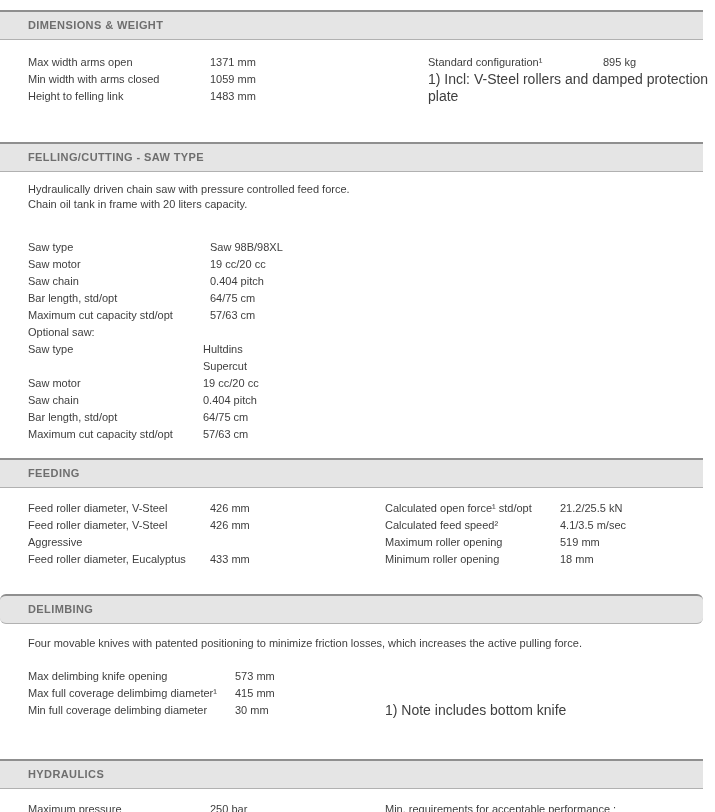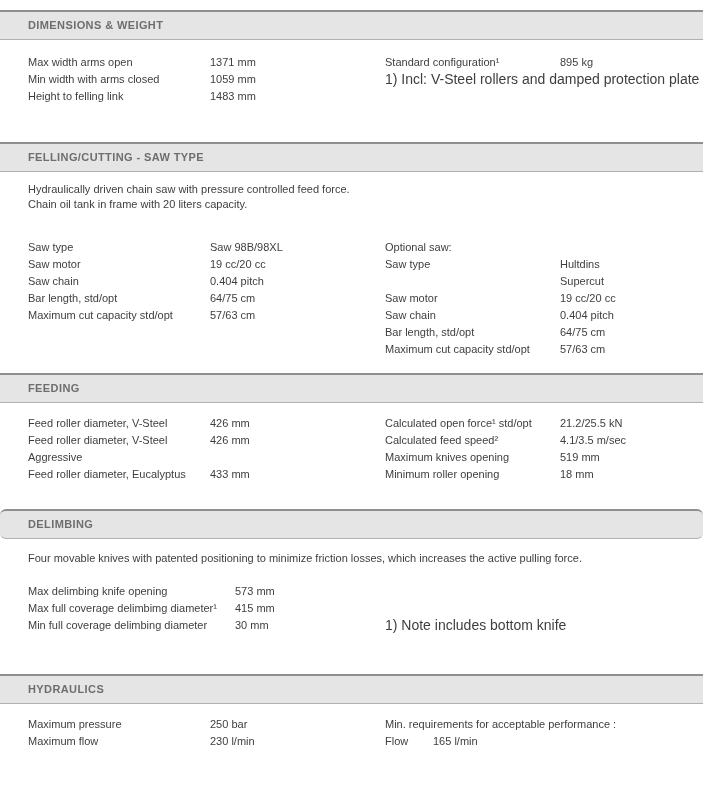--- a/index.html
+++ b/index.html
@@ -34,24 +34,24 @@
   .row { display:flex; align-items:flex-start; line-height:17px; }
   .lbl { width:182px; flex-shrink:0; white-space:pre-line; }
   .val { white-space:pre-line; }
   .col-r .lbl { width:175px; }
   .desc { line-height:15px; white-space:pre-line; }
   .fnote { font-size:10px; line-height:18px; }
   .fnote-tight { font-size:14px; line-height:17px; }
 
   
   #s1 .bar { margin-top:10px; }
-  #s1 .section-body { margin-top:14px; }
+  #s1 .section-body { margin-top:14px;gap:43px; }
   #s2 .bar { margin-top:37px; }
   #s2 .desc { margin-top:10px; padding-left:28px; }
-  #s2 .section-body { margin-top:27px; }
+  #s2 .section-body { margin-top:27px;flex-direction:column; }
   #s3 .bar { margin-top:15px; }
   #s3 .section-body { margin-top:12px; }
   #s3 .fnotes { margin-top:10px; }
   #s4 .bar { margin-top:26px;border-radius:6px; }
   #s4 .desc { margin-top:12px; padding-left:28px; }
   #s4 .section-body { margin-top:17px; }
   #s4 .lbl { width:207px; }
   #s4 .col-r .note { margin-top:34px; }
   #s5 .bar { margin-top:40px; }
   #s5 .section-body { margin-top:12px; }
@@ -168,21 +168,21 @@
     <div class="col-r">
       <div class="row">
         <span class="lbl">Calculated open force¹ std/opt</span>
         <span class="val">21.2/25.5 kN</span>
       </div>
       <div class="row">
         <span class="lbl">Calculated feed speed²</span>
         <span class="val">4.1/3.5 m/sec</span>
       </div>
       <div class="row">
-        <span class="lbl">Maximum knives opening</span>
+        <span class="lbl">Maximum roller opening</span>
         <span class="val">519 mm</span>
       </div>
       <div class="row">
         <span class="lbl">Minimum roller opening</span>
         <span class="val">18 mm</span>
       </div>
     </div>
   </div>
 </div>
 

